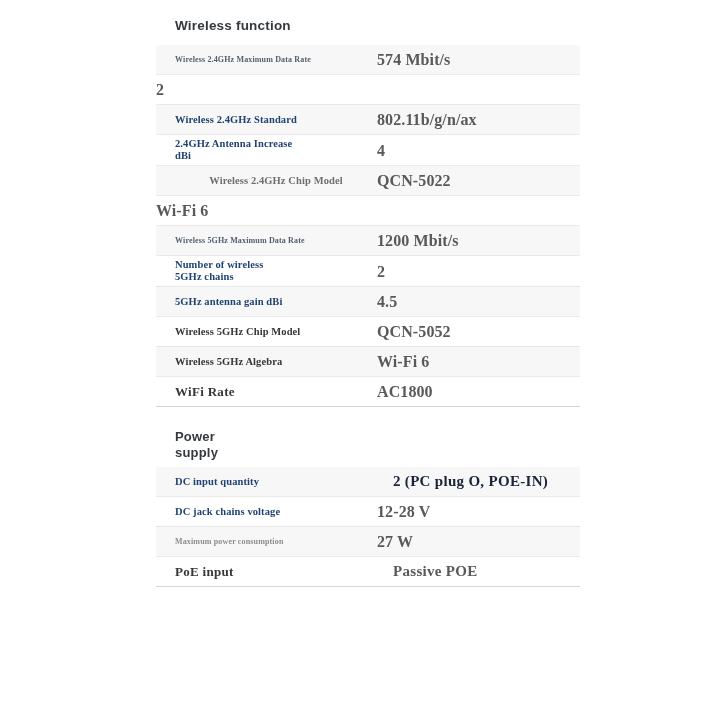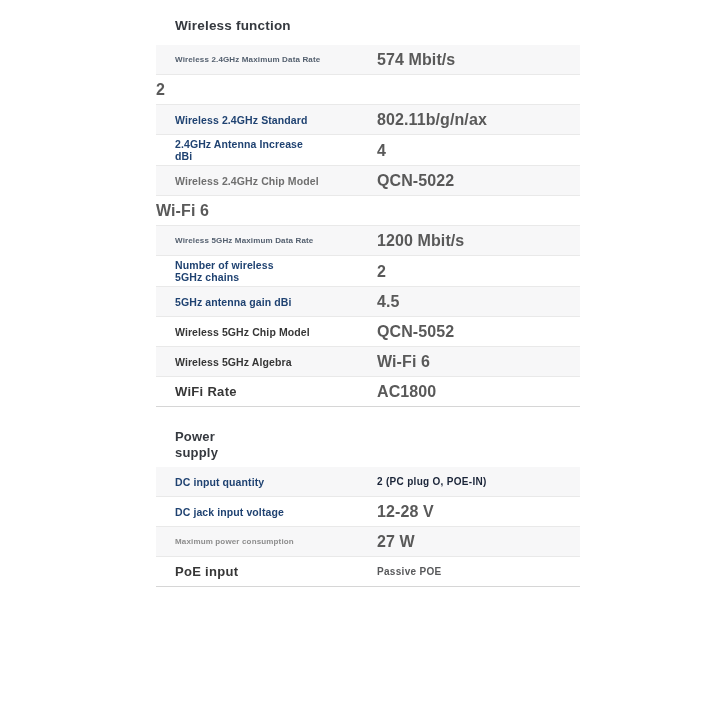--- a/index.html
+++ b/index.html
@@ -42,21 +42,21 @@
     letter-spacing:.2px;
   }
   .sec-power .sec-title{
     font-size:13px;
     line-height:16px;
     margin:22px 0 6px 19px;
   }
   .sec-poe .sec-title{
     margin:30px 0 10px 19px;
   }
-  .spec-table{width:100%;}
+  .spec-table{width:100%;font-family:Liberation Serif, serif;}
   .spec-row{
     display:flex;
     align-items:center;
     min-height:30px;
     border-bottom:1px solid var(--border);
     background:#ffffff;
   }
   .spec-row.shaded{background:var(--shade_bg);}
   .spec-row.last{border-bottom:1px solid var(--border_strong);justify-content:center;}
   .cell{padding:3px 0;}
@@ -73,27 +73,27 @@
     line-height:13px;
     padding-right:6px;
   }
   
   .label.sm{font-size:8px;letter-spacing:.15px;}
   .label.md{font-size:10.5px;letter-spacing:.1px;}
   .label.lg{font-size:13px;letter-spacing:.3px;line-height:15px;}
   
   .tone-navy{color:var(--navy);}
   .tone-slate{color:var(--slate);}
-  .tone-gray{color:var(--gray);}
+  .tone-gray{color:var(--gray);text-align:center;}
   .tone-dark{color:var(--dark);}
   .tone-light{color:var(--light);}
   .tone-muted{color:var(--muted);}
   
   .value.md{font-size:16px;color:var(--value_gray);letter-spacing:.1px;}
-  .value.lg{font-size:10px;letter-spacing:.3px;line-height:15px;}
+  .value.lg{font-size:15px;letter-spacing:.3px;line-height:15px;margin-left:16px;}
   .vtone-gray{color:var(--value_lg_gray);}
   .vtone-darknavy{color:var(--value_darknavy);font-size:12.5px;}
 </style>
 </head>
 <body>
 
 <main class="content">
     <section class="spec-section sec-wireless">
       <h2 class="sec-title">Wireless function</h2>
       <div class="spec-table">
@@ -149,21 +149,21 @@
     </section>
     <section class="spec-section sec-power">
       <h2 class="sec-title">Power
 supply</h2>
       <div class="spec-table">
         <div class="spec-row shaded">
           <div class="cell label md tone-navy">DC input quantity</div>
           <div class="cell value lg vtone-darknavy">2 (PC plug O, POE-IN)</div>
         </div>
         <div class="spec-row">
-          <div class="cell label md tone-navy">DC jack input voltage</div>
+          <div class="cell label md tone-navy">DC jack chains voltage</div>
           <div class="cell value md vtone-gray">12-28 V</div>
         </div>
         <div class="spec-row shaded">
           <div class="cell label sm tone-muted">Maximum power consumption</div>
           <div class="cell value md vtone-gray">27 W</div>
         </div>
         <div class="spec-row last">
           <div class="cell label lg tone-dark">PoE input</div>
           <div class="cell value lg vtone-gray">Passive POE</div>
         </div>

